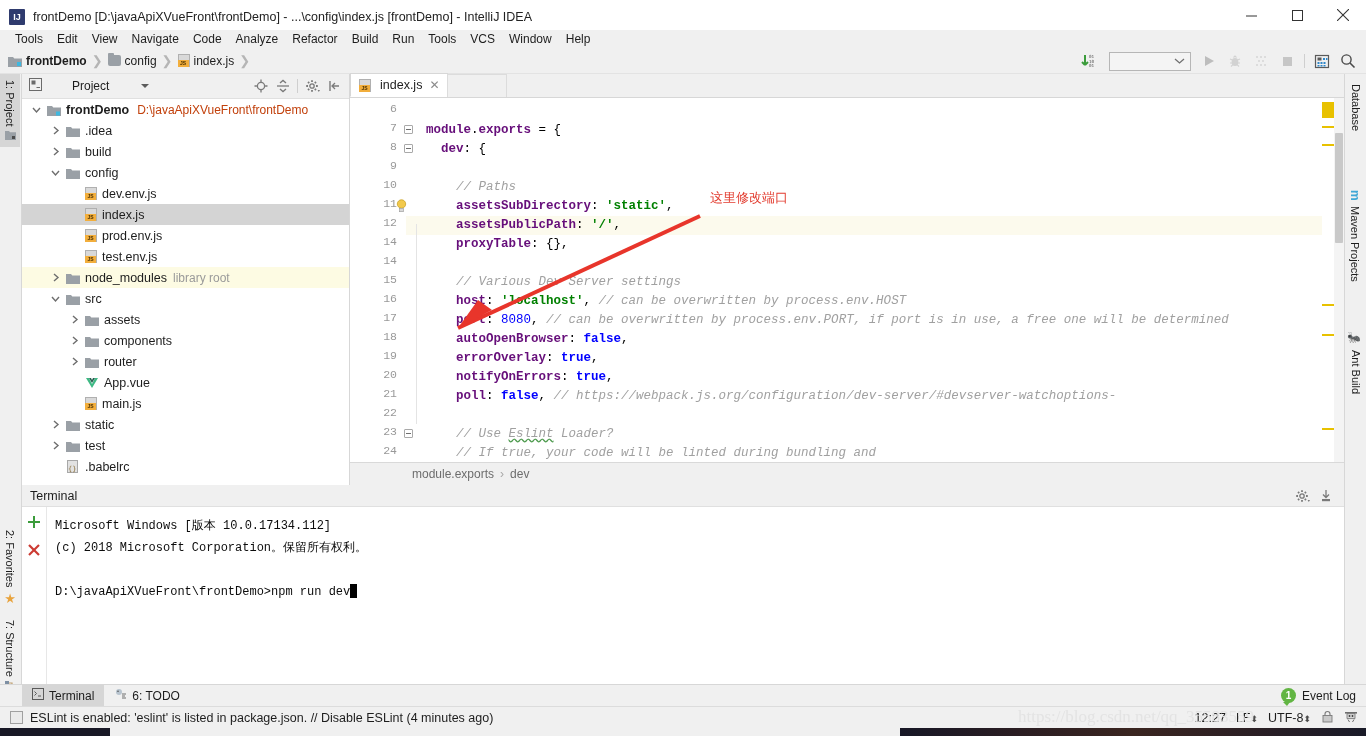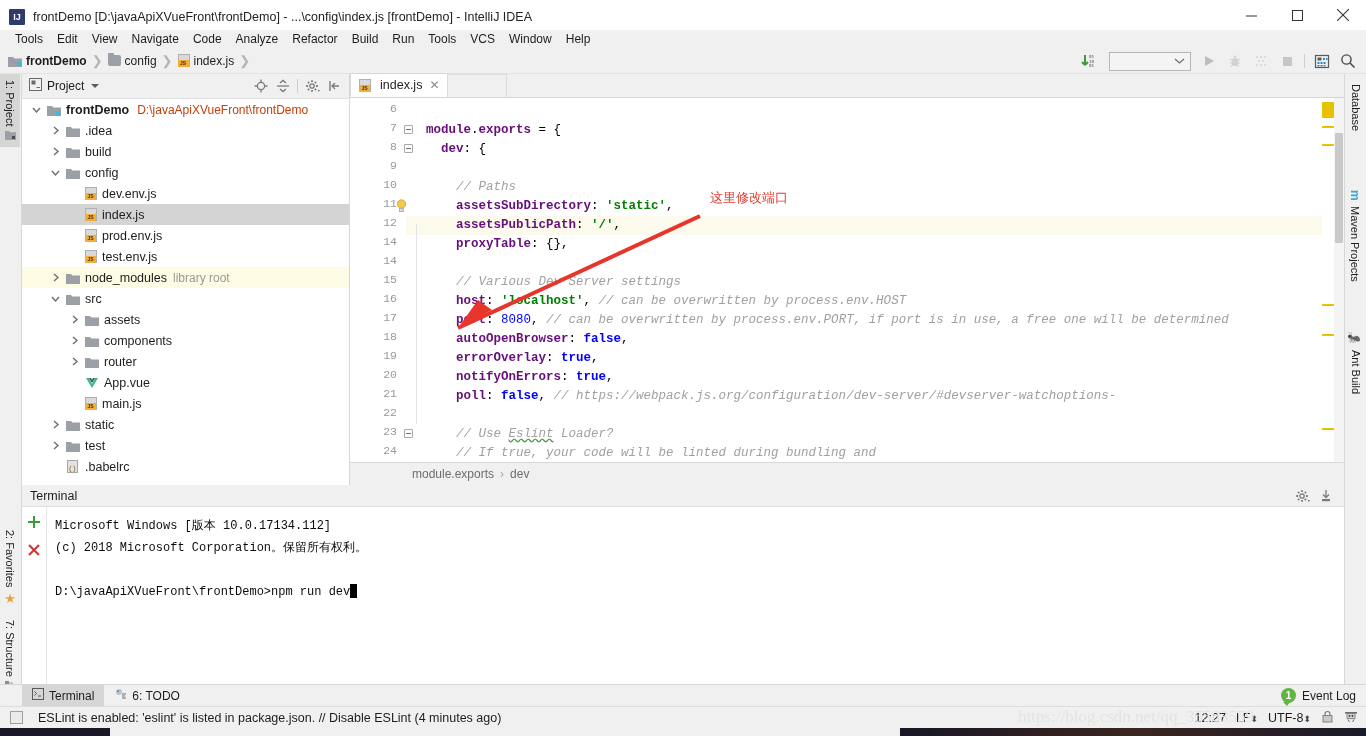--- a/index.html
+++ b/index.html
@@ -90,21 +90,21 @@
     display:flex; align-items:center; gap:5px;
   }
 
   
   .projpanel{
     position:absolute; left:22px; top:74px; width:328px; height:411px;
     background:#ffffff; border-right:1px solid #d7d7d7;
   }
   .proj-head{
     height:25px; background:#f0f0f0; display:flex; align-items:center;
-    padding-left:7px; border-bottom:1px solid #e0e0e0;
+    padding-left:7px; border-bottom:1px solid #e0e0e0;gap:25px;
   }
   .proj-head .ttl{ font-size:12px; color:#1d1d1d; margin-left:5px; }
   .caret-dn{ width:0;height:0;border-left:4px solid transparent;border-right:4px solid transparent;
              border-top:4px solid #5c5c5c; margin-left:7px; }
   .proj-head-icons{ margin-left:auto; display:flex; align-items:center; gap:1px; padding-right:4px; }
   .phi{ width:21px; height:21px; display:flex; align-items:center; justify-content:center; }
   .vdiv{ width:1px; height:14px; background:#cfcfcf; margin:0 3px; }
 
   .tree{ position:absolute; top:25px; left:0; right:0; bottom:0; background:#fff; overflow:hidden; }
   .row{
@@ -219,21 +219,21 @@
     position:relative;
   }
   .evbadge:after{ content:""; position:absolute; left:2px; bottom:-3px; border-left:4px solid transparent;
                   border-right:3px solid transparent; border-top:4px solid #62b543; }
 
   
   .statusbar{
     position:absolute; left:0; top:706px; width:1366px; height:22px; background:#f0f0f0;
     display:flex; align-items:center; border-top:1px solid #dcdcdc;
   }
-  .sb-left{ display:flex; align-items:center; gap:15px; padding-left:10px; font-size:12.5px; color:#1d1d1d; }
+  .sb-left{ display:flex; align-items:center; gap:7px; padding-left:10px; font-size:12.5px; color:#1d1d1d; }
   .sb-box{ width:13px; height:13px; border:1px solid #a0a0a0; background:#eaeaea; }
   .sb-right{ margin-left:auto; display:flex; align-items:center; gap:10px; padding-right:8px;
              font-size:12.5px; color:#1d1d1d; }
   .spin{ display:inline-block; font-size:9px; color:#4a4a4a; line-height:8px; }
   .watermark{
     position:absolute; left:1018px; top:706px; height:22px; display:flex; align-items:center;
     font-family:"Liberation Serif", serif; font-size:17px; color:#e3e3e3; white-space:nowrap;
     pointer-events:none;
   }
   

